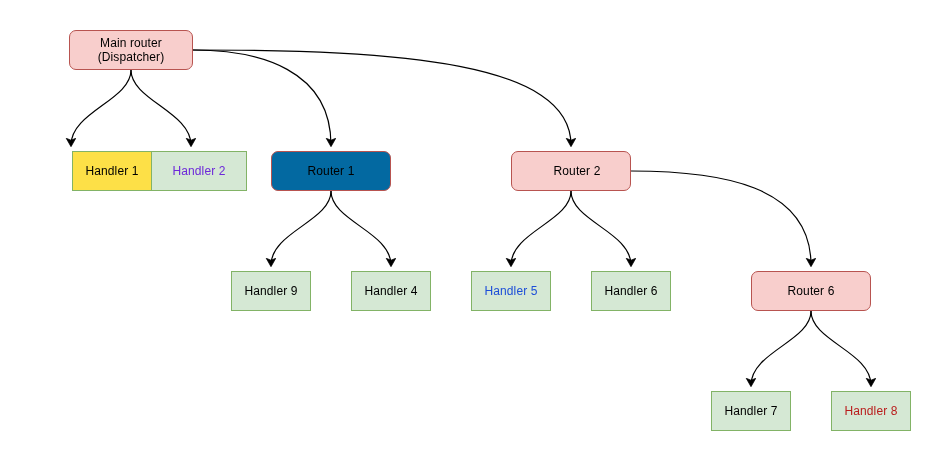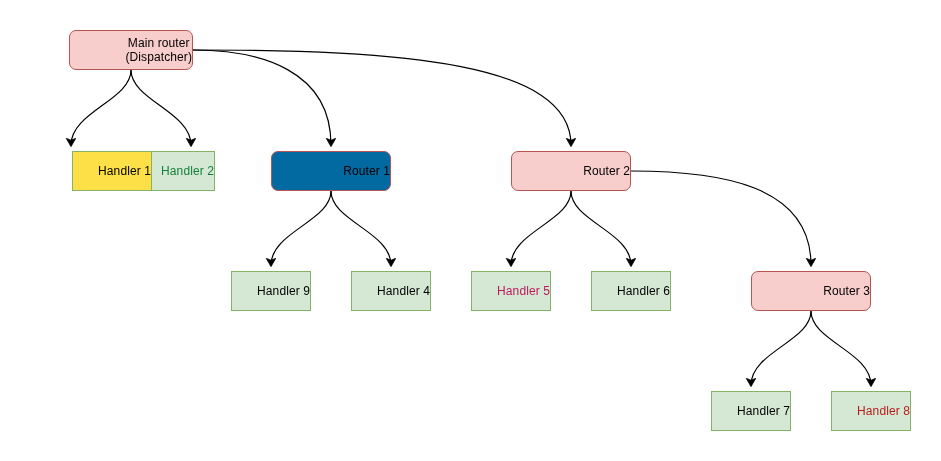--- a/index.html
+++ b/index.html
@@ -24,21 +24,21 @@
     top: 0;
     width: 941px;
     height: 461px;
     pointer-events: none;
   }
   .node {
     position: absolute;
     box-sizing: border-box;
     display: flex;
     align-items: center;
-    justify-content: flex-end;
+    justify-content: center;
     text-align: center;
     font-size: 12px;
     line-height: 14px;
     color: #000000;
     letter-spacing: 0.1px;
     white-space: pre-line;
   }
   .node-router {
     background: #f8cecc;
     border: 1px solid #b85450;
@@ -77,25 +77,25 @@
         <path d="M 631 171 C 720 171 811 185 811 265" marker-end="url(#arrowhead)"></path>
         <path d="M 811 311 C 811 341 751 352 751 385" marker-end="url(#arrowhead)"></path>
         <path d="M 811 311 C 811 341 871 352 871 385" marker-end="url(#arrowhead)"></path>
       </g>
   </svg>
 
   <div id="node-layer">
       <div class="node node-router" style="left: 69px; top: 30px; width: 124px; height: 40px; background: rgb(248, 206, 204); border-color: rgb(184, 84, 80); color: rgb(0, 0, 0);"><span class="node-label">Main router
 (Dispatcher)</span></div>
       <div class="node node-handler" style="left: 31px; top: 151px; width: 80px; height: 40px; background: #fde047; border-color: rgb(130, 179, 102); color: rgb(0, 0, 0); margin-left: 41px;"><span class="node-label">Handler 1</span></div>
-      <div class="node node-handler" style="left: 151px; top: 151px; width: 64px; height: 40px; background: rgb(213, 232, 212); border-color: rgb(130, 179, 102); color: #15803d;"><span class="node-label">Handler 2</span></div>
+      <div class="node node-handler" style="left: 151px; top: 151px; width: 96px; height: 40px; background: rgb(213, 232, 212); border-color: rgb(130, 179, 102); color: #6d28d9;"><span class="node-label">Handler 2</span></div>
       <div class="node node-router" style="left: 271px; top: 151px; width: 120px; height: 40px; background: #0369a1; border-color: rgb(184, 84, 80); color: rgb(0, 0, 0);"><span class="node-label">Router 1</span></div>
       <div class="node node-router" style="left: 511px; top: 151px; width: 120px; height: 40px; background: rgb(248, 206, 204); border-color: rgb(184, 84, 80); color: rgb(0, 0, 0); padding-left: 12px;"><span class="node-label">Router 2</span></div>
       <div class="node node-handler" style="left: 231px; top: 271px; width: 80px; height: 40px; background: rgb(213, 232, 212); border-color: rgb(130, 179, 102); color: rgb(0, 0, 0);"><span class="node-label">Handler 9</span></div>
       <div class="node node-handler" style="left: 351px; top: 271px; width: 80px; height: 40px; background: rgb(213, 232, 212); border-color: rgb(130, 179, 102); color: rgb(0, 0, 0);"><span class="node-label">Handler 4</span></div>
-      <div class="node node-handler" style="left: 471px; top: 271px; width: 80px; height: 40px; background: rgb(213, 232, 212); border-color: rgb(130, 179, 102); color: #be185d;"><span class="node-label">Handler 5</span></div>
+      <div class="node node-handler" style="left: 471px; top: 271px; width: 80px; height: 40px; background: rgb(213, 232, 212); border-color: rgb(130, 179, 102); color: #1d4ed8;"><span class="node-label">Handler 5</span></div>
       <div class="node node-handler" style="left: 591px; top: 271px; width: 80px; height: 40px; background: rgb(213, 232, 212); border-color: rgb(130, 179, 102); color: rgb(0, 0, 0);"><span class="node-label">Handler 6</span></div>
-      <div class="node node-router" style="left: 751px; top: 271px; width: 120px; height: 40px; background: rgb(248, 206, 204); border-color: rgb(184, 84, 80); color: rgb(0, 0, 0);"><span class="node-label">Router 3</span></div>
+      <div class="node node-router" style="left: 751px; top: 271px; width: 120px; height: 40px; background: rgb(248, 206, 204); border-color: rgb(184, 84, 80); color: rgb(0, 0, 0);"><span class="node-label">Router 6</span></div>
       <div class="node node-handler" style="left: 711px; top: 391px; width: 80px; height: 40px; background: rgb(213, 232, 212); border-color: rgb(130, 179, 102); color: rgb(0, 0, 0);"><span class="node-label">Handler 7</span></div>
       <div class="node node-handler" style="left: 831px; top: 391px; width: 80px; height: 40px; background: rgb(213, 232, 212); border-color: rgb(130, 179, 102); color: #b91c1c;"><span class="node-label">Handler 8</span></div>
     </div>
 
 </div>
 
 </body></html>

